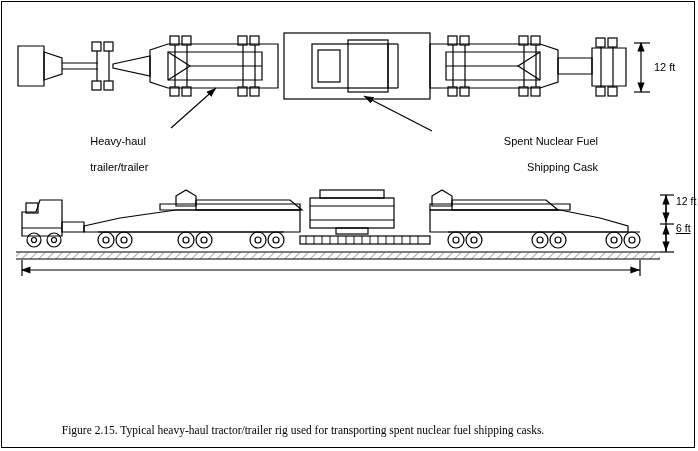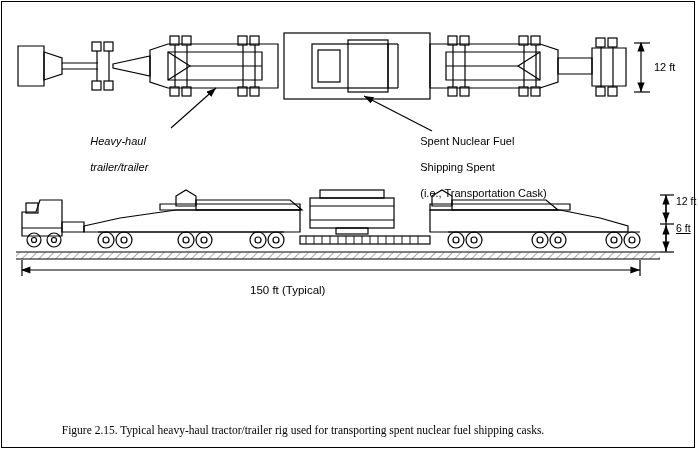--- a/index.html
+++ b/index.html
@@ -38,21 +38,21 @@
   .lbl {
     position: absolute;
     font-size: 11px;
     line-height: 13px;
     white-space: pre;
   }
   .lbl-sm {
     font-size: 10.5px;
     line-height: 13px;
   }
-  .center { text-align: left; }
+  .center { text-align: right; }
   .caption {
     position: absolute;
     left: 0;
     top: 424px;
     width: 606px;
     text-align: center;
     font-size: 11.5px;
     font-family: Liberation Serif, serif;
     white-space: pre;
   }
@@ -241,32 +241,30 @@
       <line x1="660" y1="252" x2="674" y2="252"></line>
       <line x1="666" y1="196" x2="666" y2="222" marker-start="url(#arrowStart)" marker-end="url(#arrowEnd)"></line>
       <line x1="666" y1="226" x2="666" y2="251" marker-start="url(#arrowStart)" marker-end="url(#arrowEnd)"></line>
 
       <line x1="22" y1="270" x2="640" y2="270" marker-start="url(#arrowStart)" marker-end="url(#arrowEnd)"></line>
       <line x1="22" y1="260" x2="22" y2="276"></line>
       <line x1="640" y1="260" x2="640" y2="276"></line>
     </g>
   </svg>
 
-  <div class="lbl" style="left:78px; top:122px;font-style:italic;">
+  <div class="lbl" style="left:78px; top:122px;">
     <span>Heavy-haul</span><br>
     <span>trailer/trailer</span>
   </div>
 
   <div class="lbl center" style="left:408px; top:122px; width:190px;">
     <span>Spent Nuclear Fuel</span><br>
-    <span>Shipping Spent</span><br>
-    <span>(i.e., Transportation Cask)</span>
+    <span>Shipping Cask</span><br>
   </div>
 
   <div class="lbl" style="left:654px; top:61px;">12 ft</div>
 
   <div class="lbl lbl-sm" style="left:676px; top:195px;">12 ft</div>
   <div class="lbl lbl-sm" style="left:676px; top:222px;text-decoration:underline;">6 ft</div>
 
-  <div class="lbl center" style="left:250px; top:284px; width:160px; font-size:11.5px;">150 ft (Typical)</div>
 
   <div class="caption">Figure 2.15. Typical heavy-haul tractor/trailer rig used for transporting spent nuclear fuel shipping casks.</div>
 </div>
 
 </body></html>

